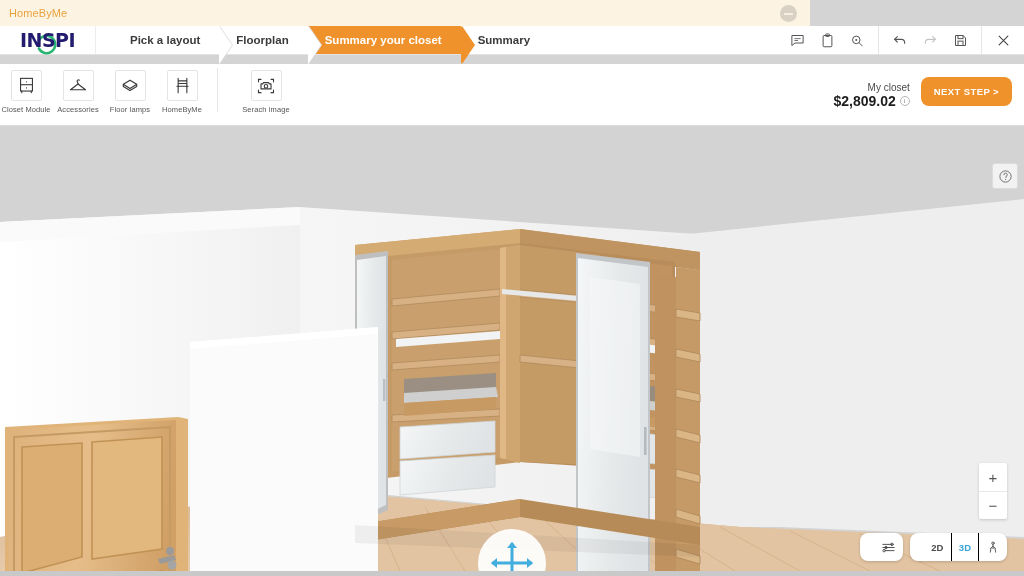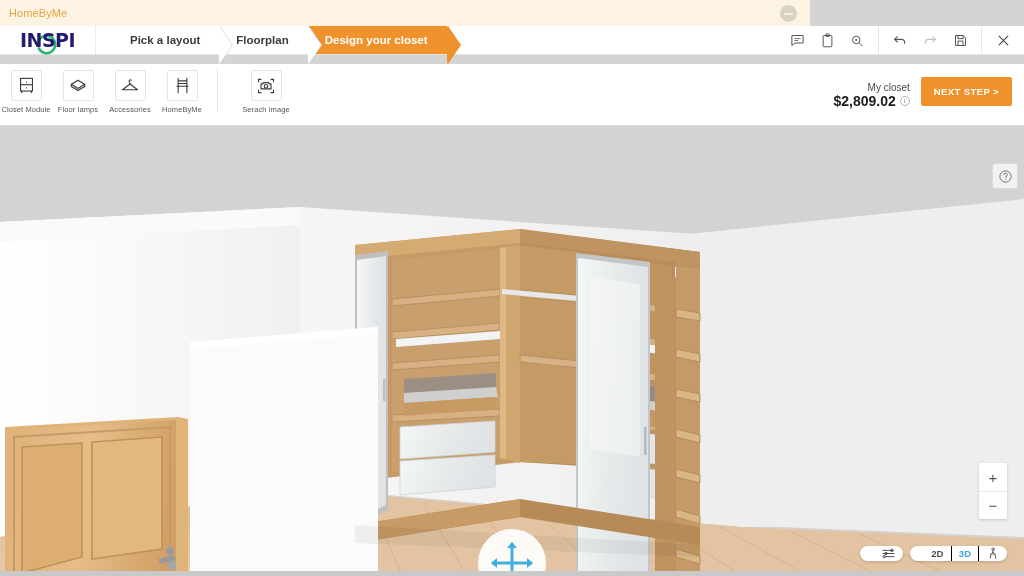--- a/index.html
+++ b/index.html
@@ -161,21 +161,21 @@
   .price-value { font-size: 14px; font-weight: bold; color: #1c1c1c; }
   .info-dot {
     width: 10px; height: 10px; border-radius: 50%;
     border: 1px solid #b4b4b4; color: #8e8e8e;
     font-size: 7px; line-height: 8px; text-align: center;
     font-family: "Liberation Serif", serif;
   }
   .next-btn {
     background: #f0922b; color: #fff;
     font-size: 9.5px; font-weight: bold; letter-spacing: .4px;
-    padding: 9px 13px; border: none; border-radius: 2px;
+    padding: 9px 13px; border: none; border-radius: 8px;
     cursor: pointer;
   }
 
   
   .viewport {
     position: absolute; top: 127px; left: 0;
     width: 1024px; height: 444px;
     background: #d3d3d3;
     overflow: hidden;
   }
@@ -204,21 +204,21 @@
   .zoom-ctl div + div { border-top: 1px solid #e8e8e8; }
 
   
   .view-bar {
     position: absolute; right: 17px; bottom: 10px;
     display: flex; gap: 7px; z-index: 20;
   }
   .vb-box {
     background: #fff; border-radius: 8px;
     box-shadow: 0 1px 3px rgba(0,0,0,.18);
-    display: flex; height: 15px; align-items: stretch; padding-left: 14px;
+    display: flex; height: 28px; align-items: stretch; padding-left: 14px;
   }
   .vb-item {
     min-width: 27px; padding: 0 7px;
     display: flex; align-items: center; justify-content: center;
     font-size: 9.5px; font-weight: bold; color: #4a4a4a;
     cursor: pointer;
   }
   .vb-item + .vb-item { border-left: 1px solid #000000; }
   .vb-item.active { color: #38a4d8; }
 
@@ -261,23 +261,26 @@
       <span>Pick a layout</span>
       <span class="tip-line"></span>
       <span class="tip"></span>
     </div>
     <div class="crumb">
       <span>Floorplan</span>
       <span class="tip-line"></span>
       <span class="tip"></span>
     </div>
     <div class="crumb active">
-      <span>Design your closet</span>
+      <span>Summary your closet</span>
       <span class="tip-line"></span>
       <span class="tip"></span>
+    </div>
+    <div class="crumb">
+      <span>Summary</span>
     </div>
   </div>
 
   <div class="header-right">
     <div class="hr-group">
       <div class="hr-btn">
         <svg width="15" height="15" viewBox="0 0 24 24" fill="none" stroke="#555" stroke-width="1.6">
           <path d="M3 4h18v12H8l-5 4z"></path>
             <path d="M7 9h10M7 12h6" stroke-width="1.3"></path>
         </svg>
@@ -339,36 +342,36 @@
           <path d="M6 19v2M18 19v2" stroke-linecap="round"></path>
           <circle cx="12" cy="7.4" r=".7" fill="#3a3a3a" stroke="none"></circle>
           <circle cx="12" cy="15" r=".7" fill="#3a3a3a" stroke="none"></circle>
         </svg>
       </div>
       <div class="tool-label">Closet Module</div>
     </div>
 
     <div class="tool">
       <div class="tool-icon">
+        <svg width="20" height="20" viewBox="0 0 24 24" fill="none" stroke="#3a3a3a" stroke-width="1.4" stroke-linecap="round" stroke-linejoin="round">
+          <path d="M12 9.5c0-1.6-1-2.3-1-3.2A1.6 1.6 0 0 1 13.6 5"></path>
+          <path d="M12 9.5L3 16.5h18z"></path>
+        </svg>
+      </div>
+      <div class="tool-label">Accessories</div>
+    </div>
+
+    <div class="tool">
+      <div class="tool-icon">
         <svg width="20" height="20" viewBox="0 0 24 24" fill="none" stroke="#3a3a3a" stroke-width="1.4" stroke-linejoin="round">
           <path d="M12 5l8 5-8 5-8-5z"></path>
           <path d="M4 10v2.5l8 5 8-5V10"></path>
         </svg>
       </div>
       <div class="tool-label">Floor lamps</div>
-    </div>
-
-    <div class="tool">
-      <div class="tool-icon">
-        <svg width="20" height="20" viewBox="0 0 24 24" fill="none" stroke="#3a3a3a" stroke-width="1.4" stroke-linecap="round" stroke-linejoin="round">
-          <path d="M12 9.5c0-1.6-1-2.3-1-3.2A1.6 1.6 0 0 1 13.6 5"></path>
-          <path d="M12 9.5L3 16.5h18z"></path>
-        </svg>
-      </div>
-      <div class="tool-label">Accessories</div>
     </div>
 
     <div class="tool">
       <div class="tool-icon">
         <svg width="19" height="19" viewBox="0 0 24 24" fill="none" stroke="#3a3a3a" stroke-width="1.4" stroke-linecap="round">
           <path d="M6.5 3v10M17.5 3v10M6.5 6.2h11M6.5 9.4h11"></path>
           <path d="M5 13h14"></path>
           <path d="M6.5 13v8M17.5 13v8"></path>
         </svg>
       </div>

